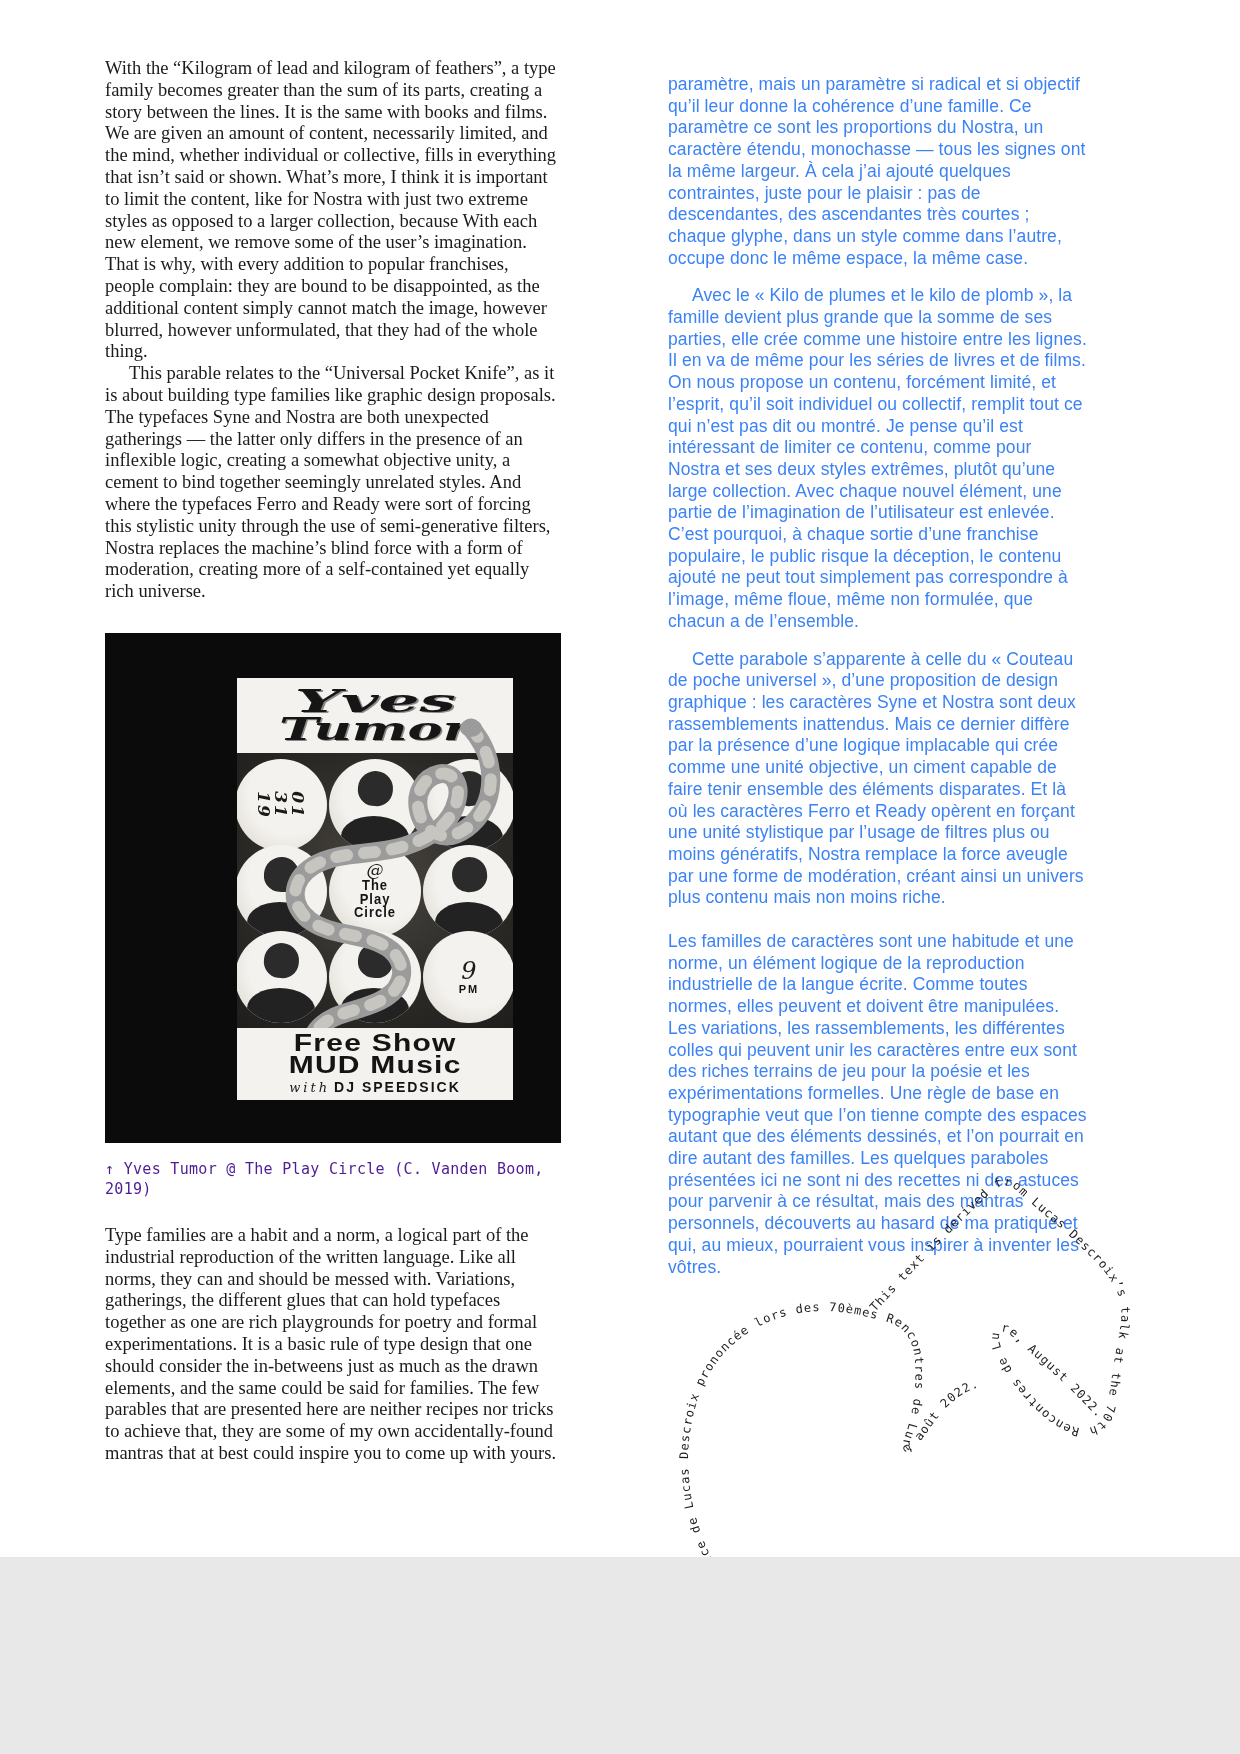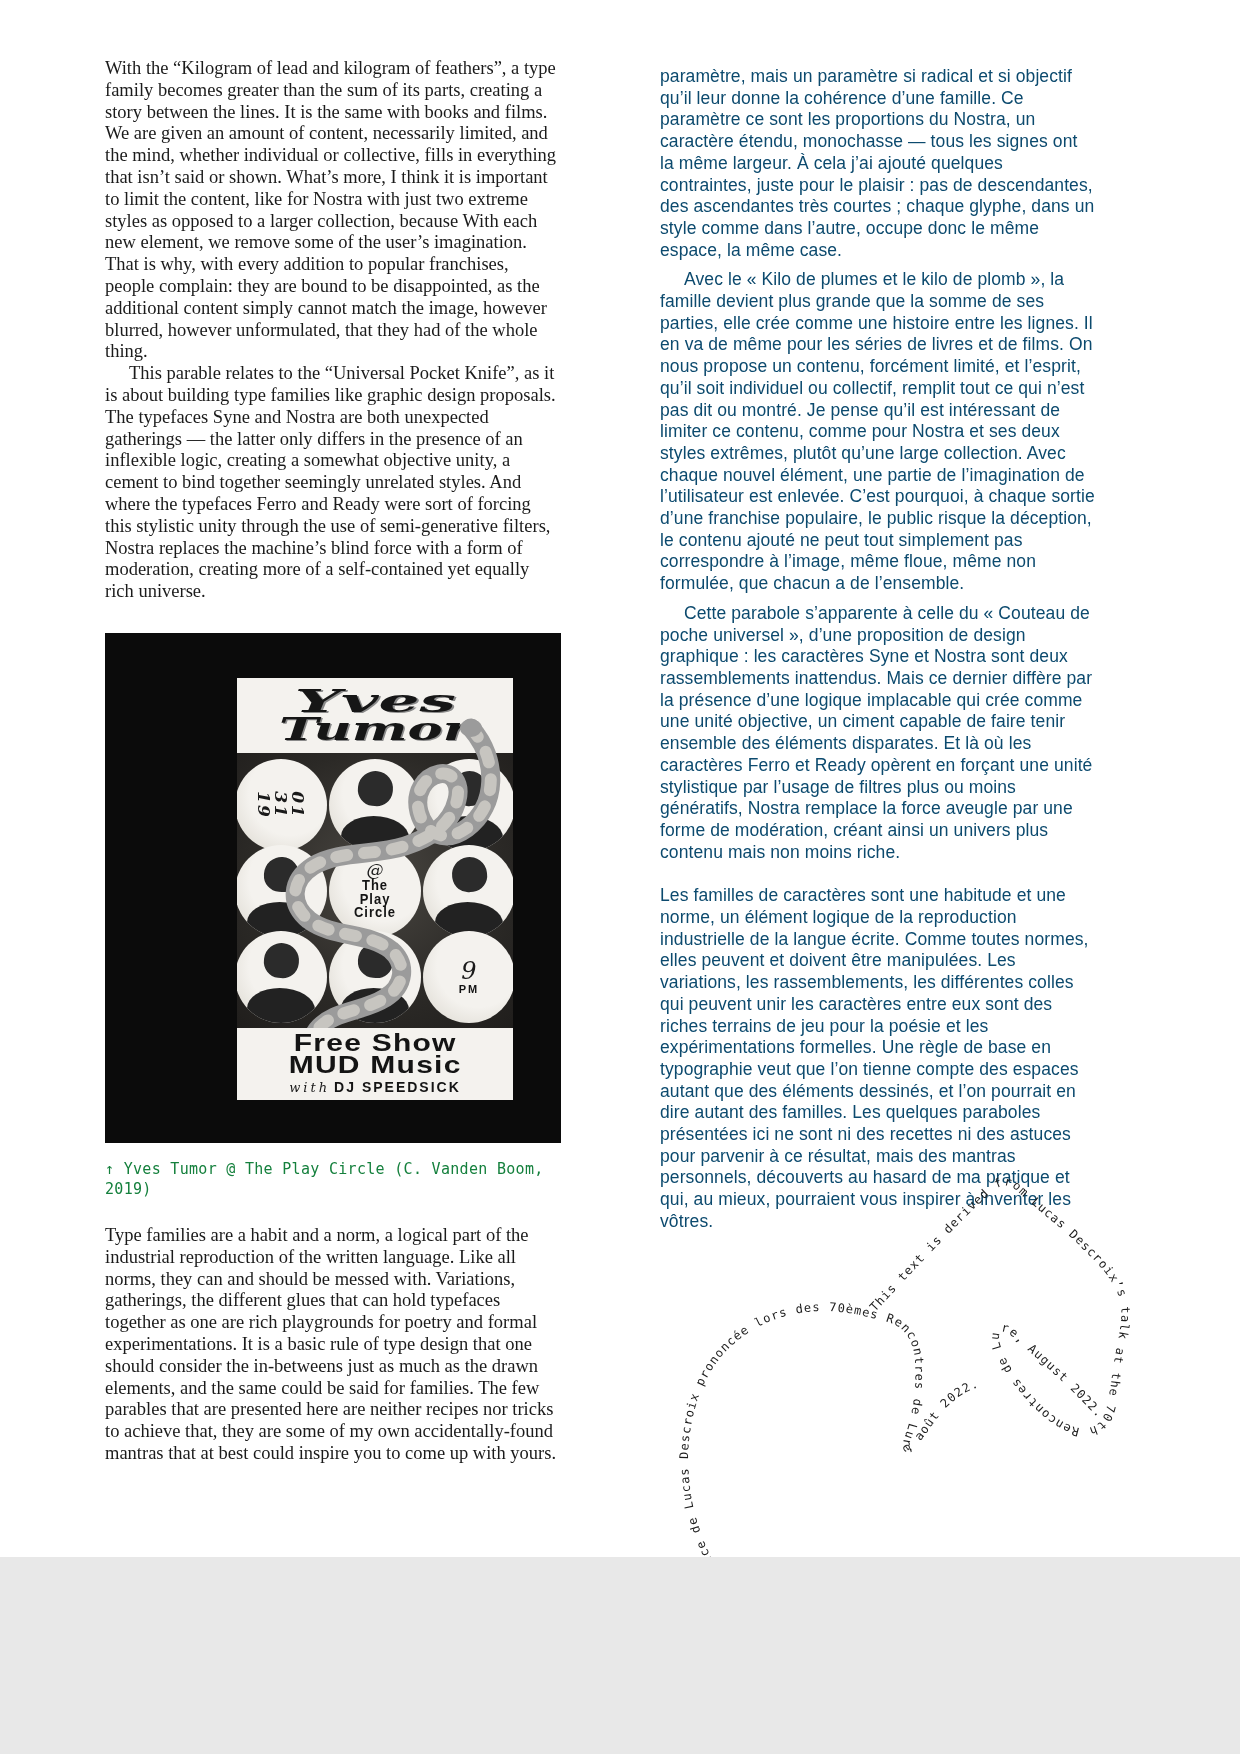--- a/index.html
+++ b/index.html
@@ -5,21 +5,21 @@
   html,body{margin:0;padding:0;background:#e8e8e8;}
   .page{position:relative;width:1240px;height:1557px;background:#ffffff;overflow:hidden;
         font-family:"Liberation Serif",serif;color:#1c1c1c;}
 
   
   .col{position:absolute;top:58px;}
   .col-en{left:105px;width:456px;}
   .col-fr{left:652px;width:452px;}
 
   .col-en p{margin:0;font:18.5px/21.8px "Liberation Serif",serif;color:#1b1b1b;}
-  .col-fr p{margin:8px;font:17.5px/21.7px "Liberation Sans",sans-serif;font-weight:500;color:#0c4a6e;letter-spacing:.1px;}
+  .col-fr p{margin:16px;font:17.5px/21.7px "Liberation Sans",sans-serif;font-weight:500;color:#3b82f6;letter-spacing:.1px;}
   p.indent{text-indent:24px;}
   p.gap{margin-top:22px;}
 
   
   figure.figure{margin:30px 0 0 0;padding:0;}
   .poster-box{position:relative;width:456px;height:510px;background:#0b0b0b;}
   .poster{position:absolute;left:132px;top:45px;width:276px;height:422px;background:#f1efeb;overflow:hidden;}
 
   .p-title{position:absolute;left:0;top:0;width:276px;height:75px;background:#f4f2ee;
            display:flex;flex-direction:column;align-items:center;justify-content:center;z-index:1;}
@@ -53,21 +53,21 @@
   .snake-svg{position:absolute;left:0;top:0;width:276px;height:422px;z-index:2;pointer-events:none;}
 
   .p-bottom{position:absolute;left:0;top:350px;width:276px;height:72px;background:#f4f2ee;z-index:3;
             display:flex;flex-direction:column;align-items:center;justify-content:center;}
   .p-bottom .show1,.p-bottom .show2{font-family:"Liberation Sans",sans-serif;font-weight:700;font-size:24px;
             line-height:.92;color:#141414;letter-spacing:1px;transform:scale(1.25,1.0);white-space:nowrap;}
   .p-bottom .show3{margin-top:2px;white-space:nowrap;}
   .p-bottom .with{font-family:"DejaVu Serif",serif;font-style:italic;font-size:13px;color:#1a1a1a;letter-spacing:3px;}
   .p-bottom .dj{font-family:"Liberation Sans",sans-serif;font-weight:700;font-size:14px;color:#141414;letter-spacing:2px;}
 
-  figcaption.caption{margin-top:16px;font:15px/20px "DejaVu Sans Mono",monospace;color:#15803d;letter-spacing:.3px;}
+  figcaption.caption{margin-top:16px;font:15px/20px "DejaVu Sans Mono",monospace;color:#4c1d95;letter-spacing:.3px;}
   p.after-fig{margin-top:26px !important;}
 
   
   .note-svg{position:absolute;left:620px;top:1100px;width:540px;height:580px;}
   .note-text{font-family:"DejaVu Sans Mono",monospace;font-size:12px;letter-spacing:1px;fill:#1c1c1c;}
 
   
   .footer{position:absolute;left:0;top:1690px;width:1240px;height:24px;
           font:15px/20px "DejaVu Sans Mono",monospace;color:#1b1b1b;}
   .footer .fl{position:absolute;left:105px;}

